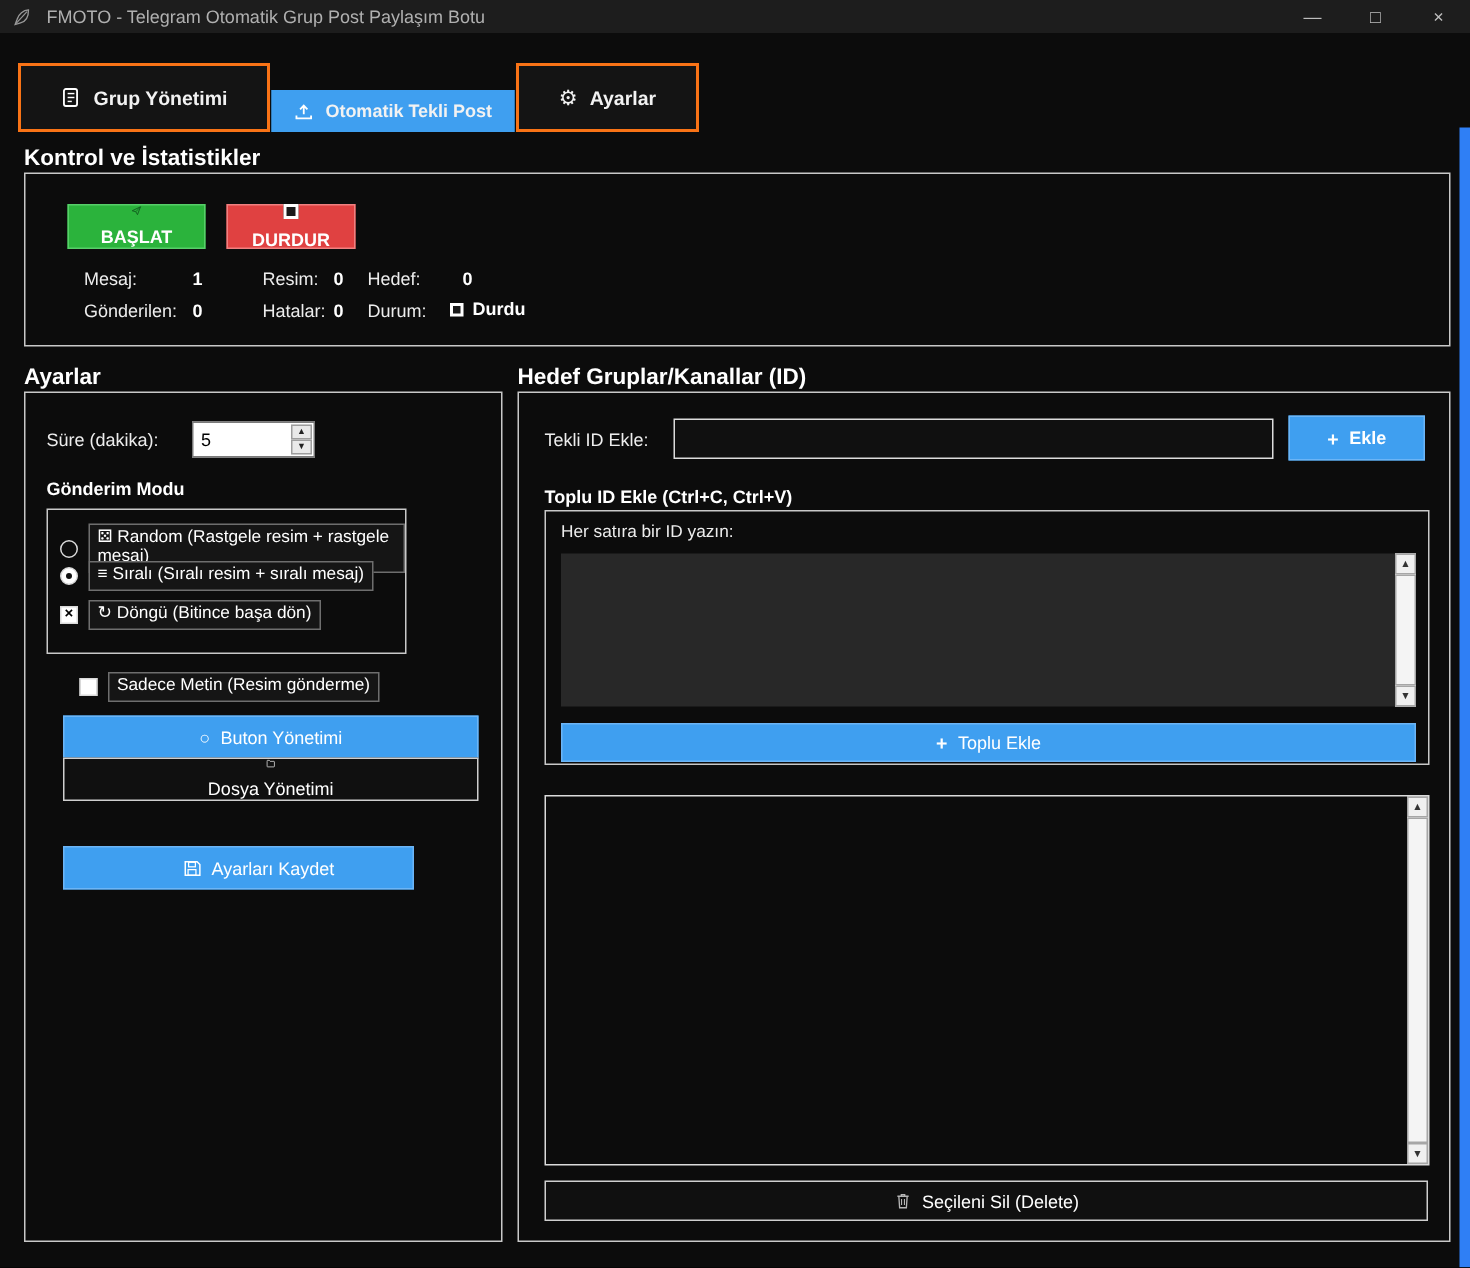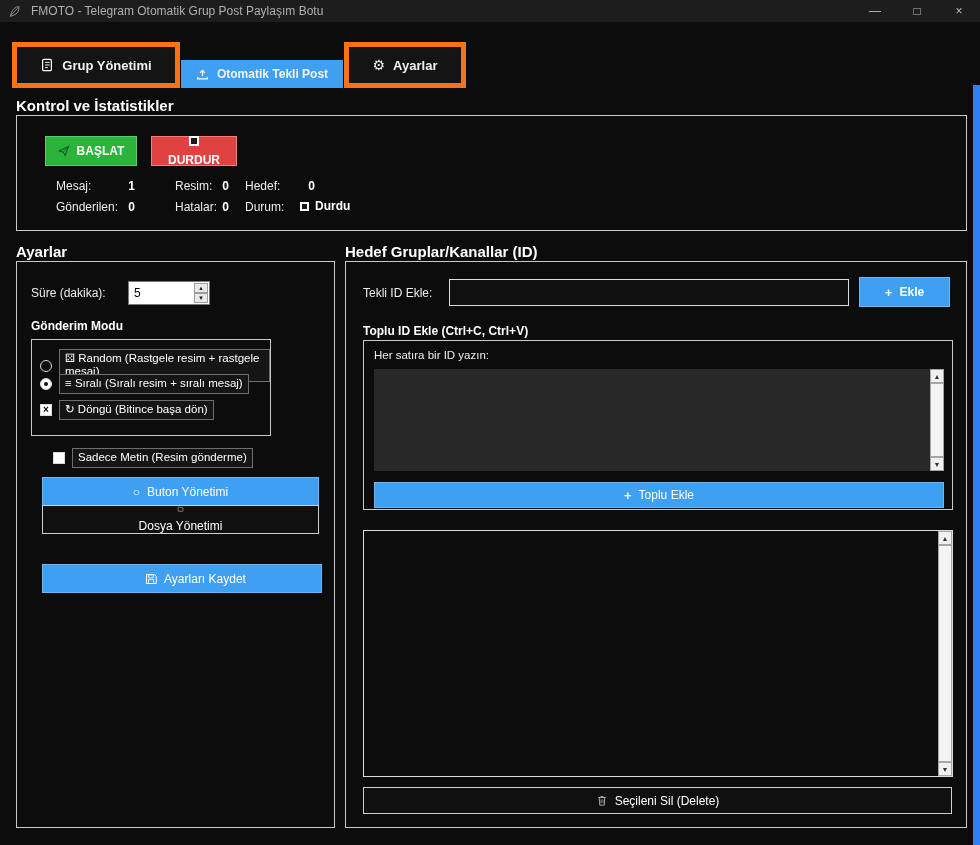--- a/index.html
+++ b/index.html
@@ -7,21 +7,21 @@
   .window { position:relative; width:980px; height:845px; background:#0c0c0c; overflow:hidden; }
 
   
   .titlebar { position:absolute; top:0; left:0; width:980px; height:22px; background:#1d1d1d; display:flex; align-items:center; }
   .titlebar .app-icon { margin-left:8px; width:13px; height:13px; }
   .titlebar .title { margin-left:10px; color:#b0b0b0; font-size:12px; }
   .win-controls { position:absolute; right:0; top:0; height:22px; display:flex; }
   .win-btn { width:42px; height:22px; display:flex; align-items:center; justify-content:center; color:#bdbdbd; font-size:12px; }
 
   
-  .tab { position:absolute; display:flex; align-items:center; justify-content:center; gap:8px; background:#141414; border:5px solid #f97316; color:#f2f2f2; font-weight:bold; font-size:13px; }
+  .tab { position:absolute; display:flex; align-items:center; justify-content:center; gap:8px; background:#141414; border:2px solid #f97316; color:#f2f2f2; font-weight:bold; font-size:13px; }
   .tab.active { background:#3f9ff0; border:1px solid #3f9ff0; font-size:12px; }
   .tab svg { flex:none; }
 
   
   .sec-heading { position:absolute; color:#fff; font-weight:bold; font-size:15px; }
 
   
   .frame { position:absolute; border:1px solid #c9c9c9; background:transparent; }
 
   .btn { display:flex; align-items:center; justify-content:center; gap:7px; color:#fff; font-size:12px; cursor:default; }
@@ -105,21 +105,21 @@
   <div class="tab" style="left:344px; top:42px; width:122px; height:46px;">
     <span style="font-size:14px; font-weight:normal;">⚙</span>
     <span>Ayarlar</span>
   </div>
 
 
   <div class="sec-heading" style="left:16px; top:97px;">Kontrol ve İstatistikler</div>
 
   <div class="frame" style="left:16px; top:115px; width:951px; height:116px;">
 
-    <div class="btn btn-green" style="left:28px; top:20px; width:92px; height:30px;">
+    <div class="btn btn-green" style="left:28px; top:20px; width:92px; height:30px;flex-direction:column;">
       <svg width="12" height="12" viewBox="0 0 16 16">
         <path d="M1.5 8L14 2 9.5 14 7 9.5 1.5 8z" fill="none" stroke="#115c1e" stroke-width="1.4"></path>
         <path d="M7 9.5L14 2" stroke="#115c1e" stroke-width="1.2"></path>
       </svg>
       <span>BAŞLAT</span>
     </div>
 
     <div class="btn btn-red" style="left:134px; top:20px; width:86px; height:30px;flex-direction:column;">
       <span class="sq-icon"></span>
       <span>DURDUR</span>
@@ -188,21 +188,21 @@
       <span>Buton Yönetimi</span>
     </div>
 
     <div class="btn btn-dark" style="left:25px; top:243px; width:277px; height:29px;flex-direction:column;">
       <svg width="13" height="13" viewBox="0 0 16 16">
         <path d="M1.5 4.5v-1.2c0-.5.4-.9.9-.9h3.2l1.5 1.8h6.5c.5 0 .9.4.9.9v8c0 .5-.4.9-.9.9H2.4c-.5 0-.9-.4-.9-.9z" fill="none" stroke="#fff" stroke-width="1.2"></path>
       </svg>
       <span>Dosya Yönetimi</span>
     </div>
 
-    <div class="btn btn-blue" style="left:25px; top:302px; width:280px; height:29px;padding-left:27px;">
+    <div class="btn btn-blue" style="left:25px; top:302px; width:234px; height:29px;padding-left:27px;">
       <svg width="12" height="12" viewBox="0 0 16 16">
         <path d="M2 2h10.5L15 4.5V14H2z" fill="none" stroke="#fff" stroke-width="1.3"></path>
         <rect x="5" y="2.5" width="6" height="4" fill="none" stroke="#fff" stroke-width="1.1"></rect>
         <rect x="4.5" y="9" width="7" height="5" fill="none" stroke="#fff" stroke-width="1.1"></rect>
       </svg>
       <span>Ayarları Kaydet</span>
     </div>
   </div>
 
   <div class="sec-heading" style="left:345px; top:243px;">Hedef Gruplar/Kanallar (ID)</div>

